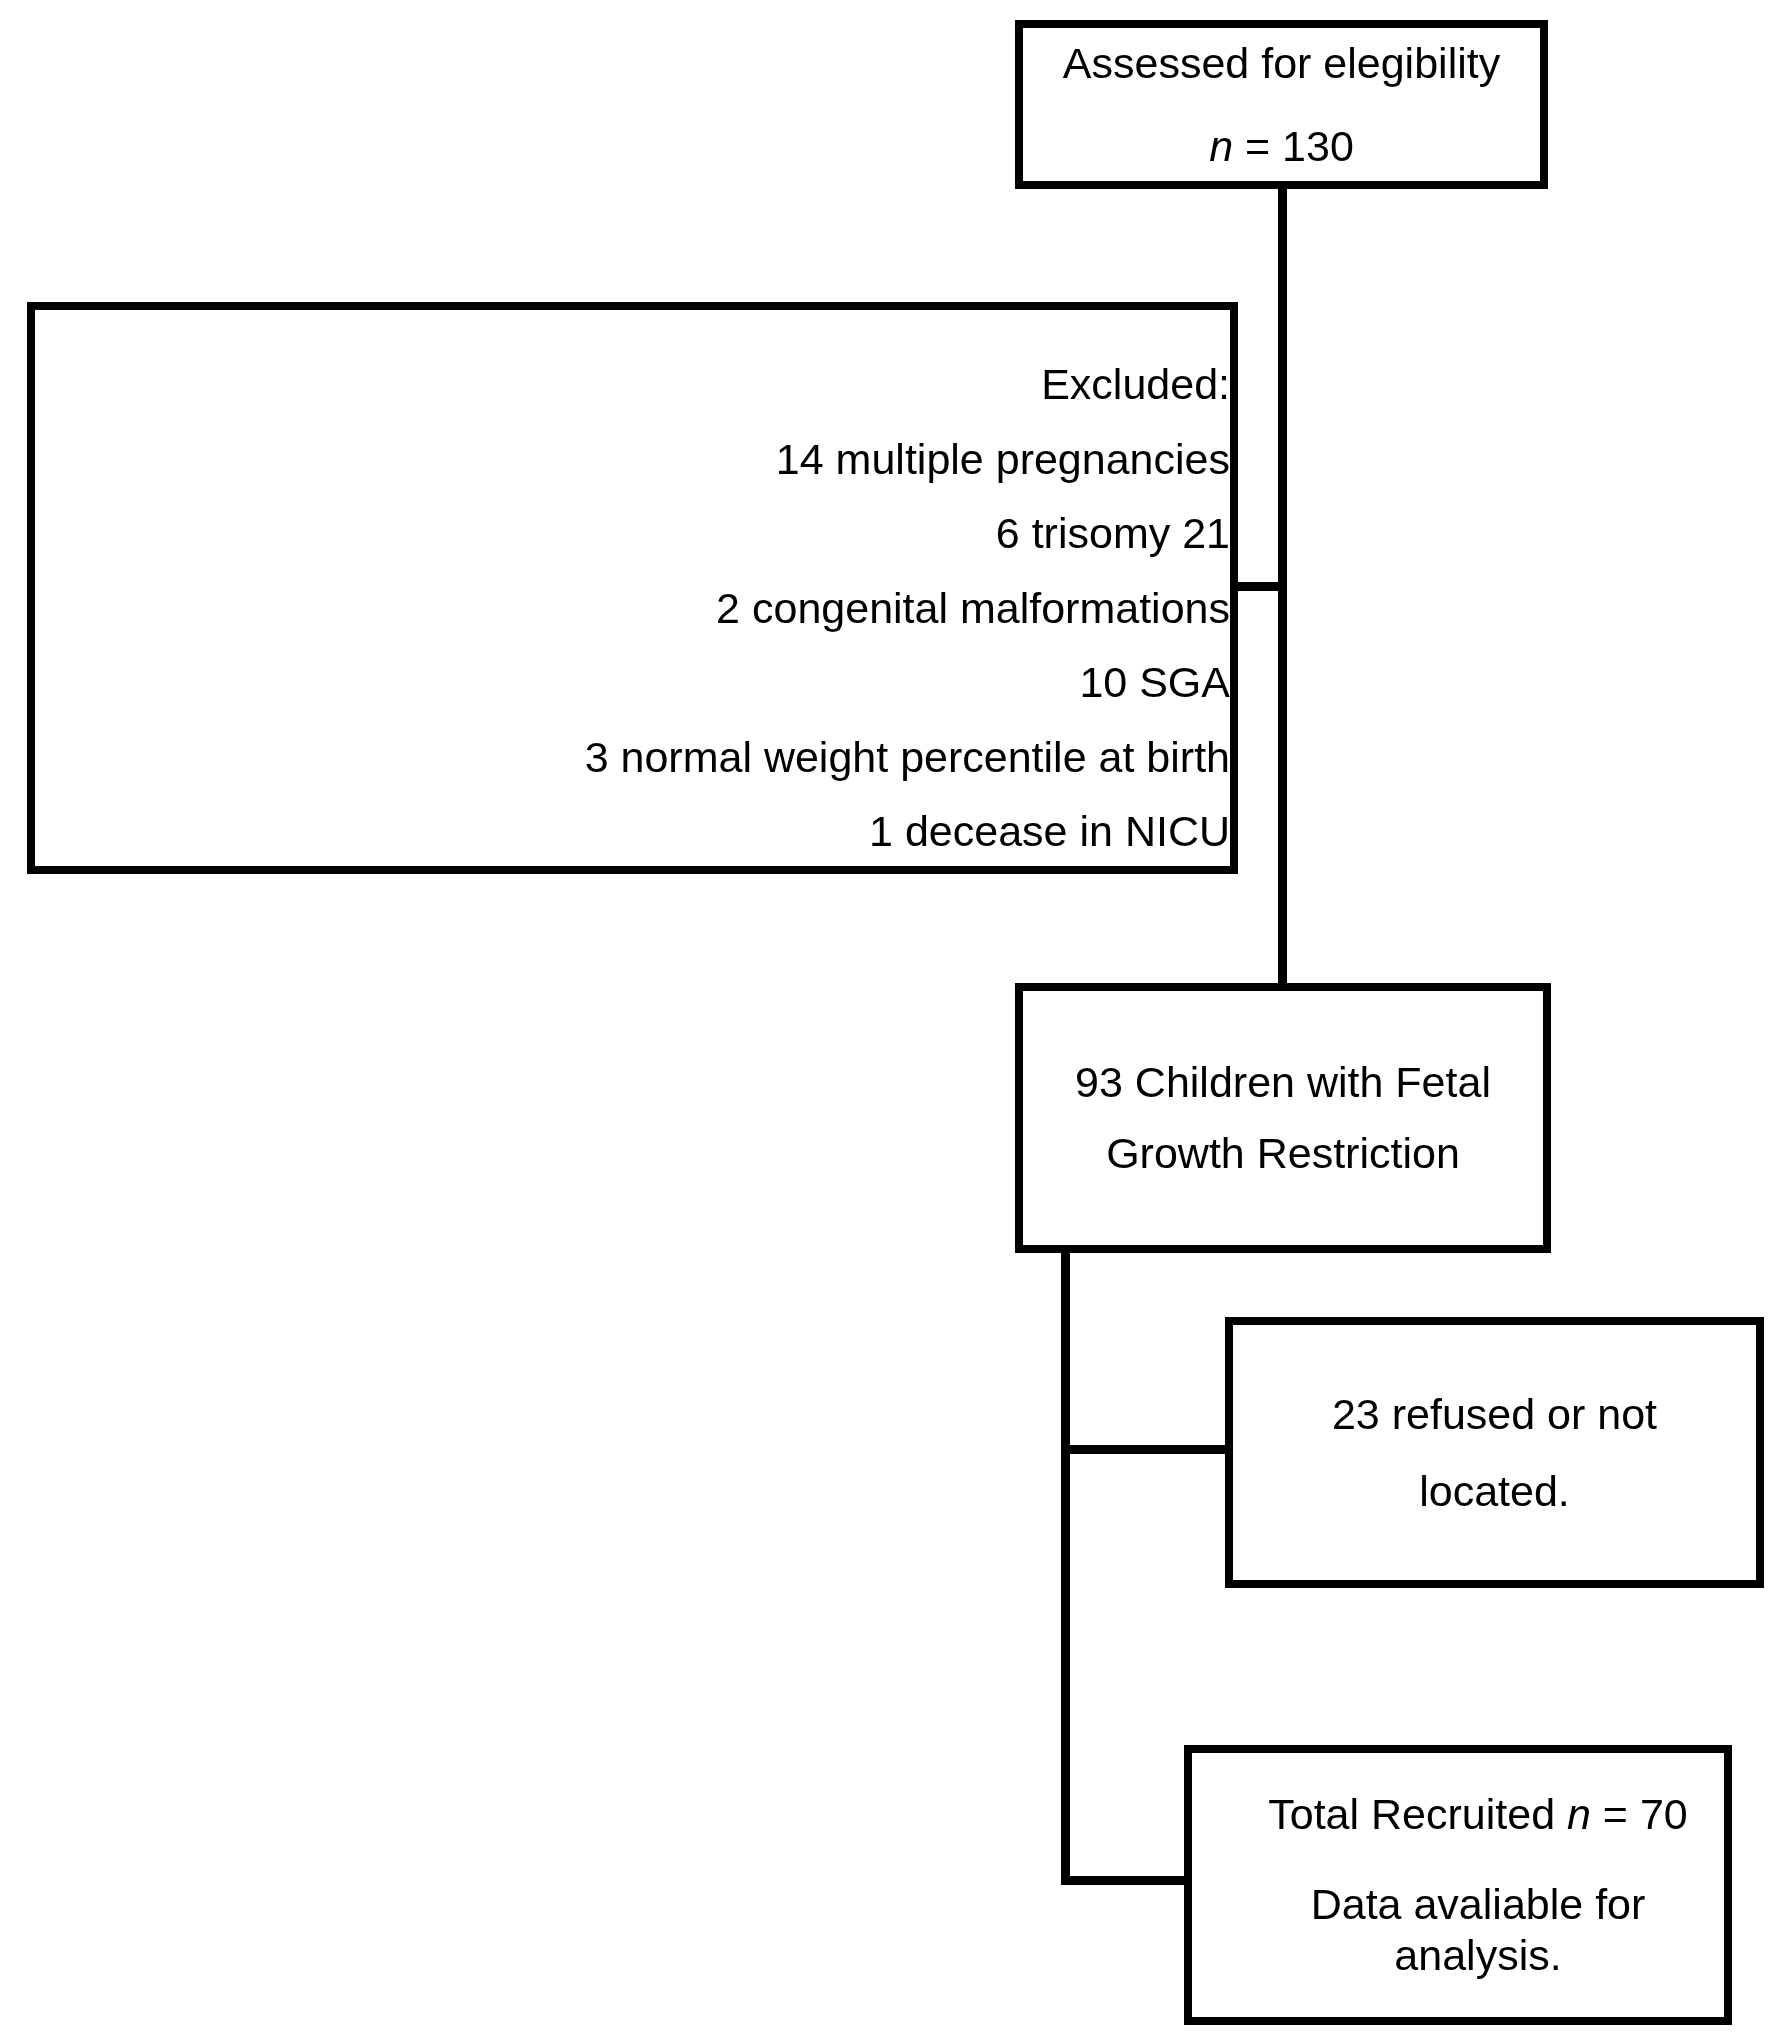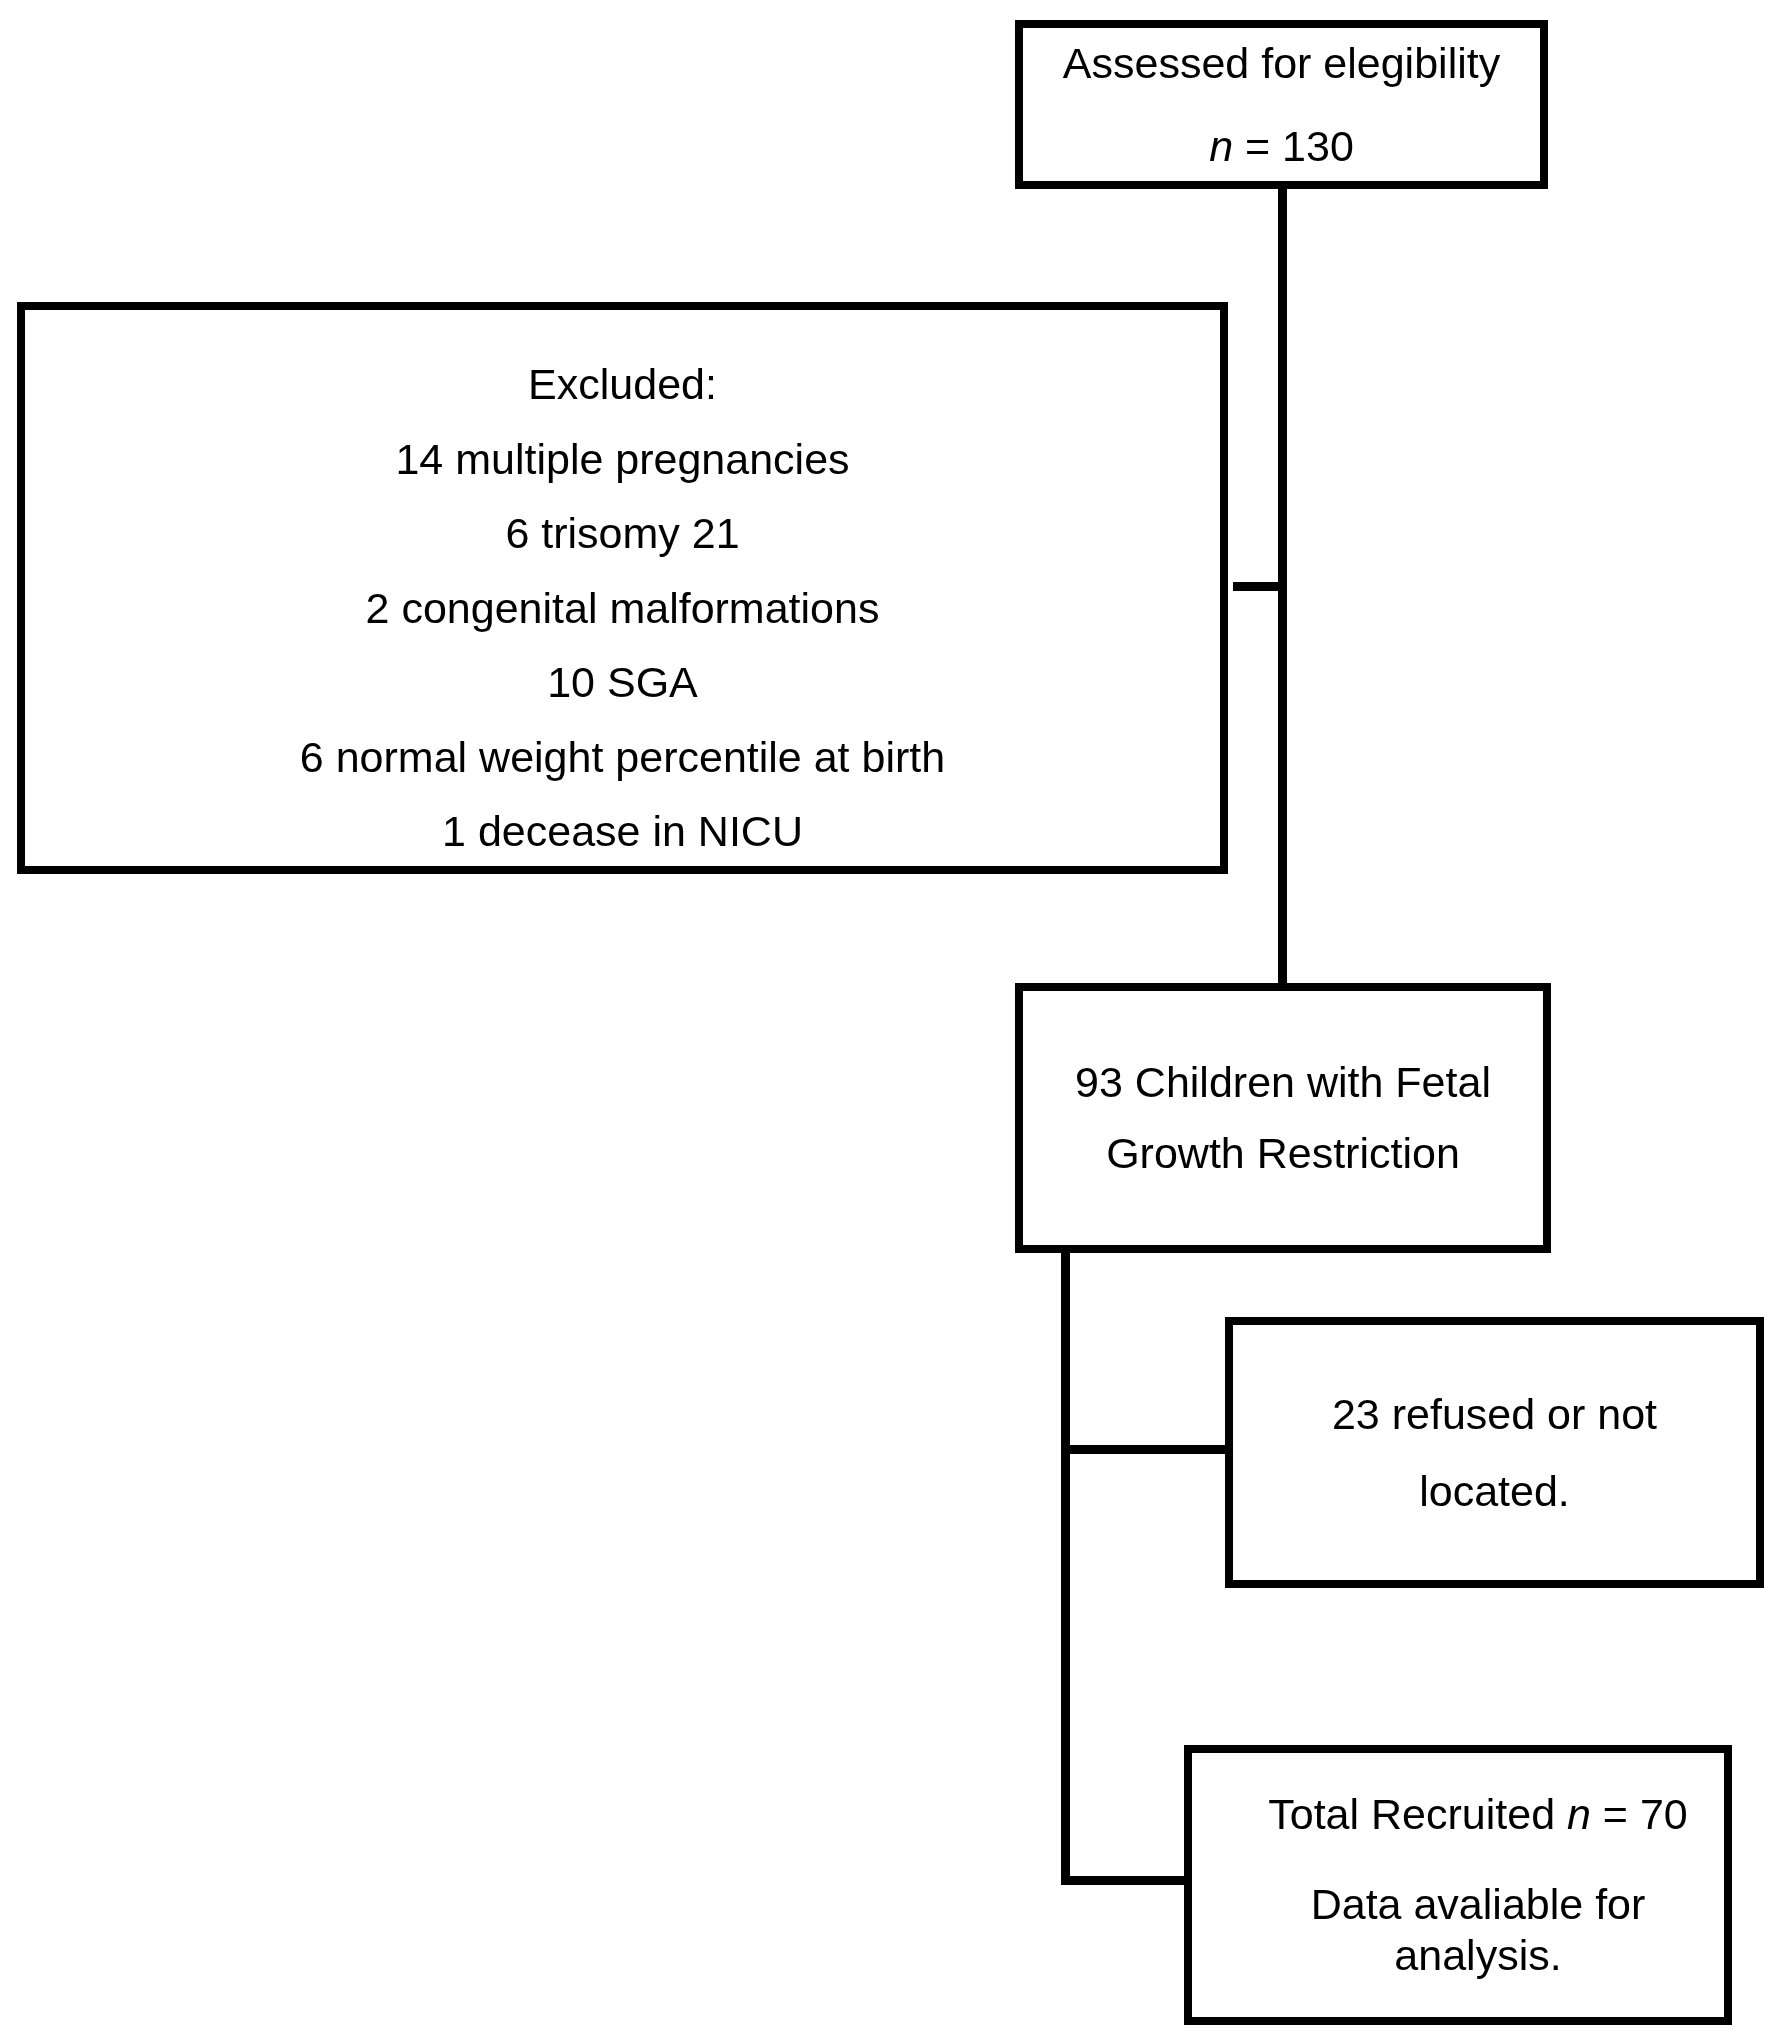--- a/index.html
+++ b/index.html
@@ -28,21 +28,21 @@
     font-size: 43px;
     line-height: 49px;
   }
   .bline { white-space: nowrap; }
   .connector {
     position: absolute;
     background: #000000;
   }
   
   .box-assessed  { left: 1015px; top: 20px;   width: 533px;  height: 169px; row-gap: 34px; }
-  .box-excluded  { left: 17px;   top: 302px;  width: 1211px; height: 572px; row-gap: 25.5px; padding-top: 40px; }
+  .box-excluded  { left: 27px;   top: 302px;  width: 1211px; height: 572px; row-gap: 25.5px; padding-top: 40px; align-items: flex-end; }
   .box-fgr       { left: 1015px; top: 983px; width: 536px;  height: 270px; row-gap: 22px; }
   .box-refused   { left: 1225px; top: 1317px; width: 539px;  height: 271px; row-gap: 28px; }
   .box-recruited { left: 1184px; top: 1745px; width: 548px;  height: 280px; padding-left: 40px; }
   .box-recruited .gap-big { margin-bottom: 41px; }
   .box-recruited .gap-sm  { margin-bottom: 2.4px; }
   
   .v-assessed-fgr   { left: 1278px; top: 189px;  width: 8.8px;  height: 794px; }
   .h-to-excluded    { left: 1233px; top: 582px;  width: 53px;  height: 8.8px; }
   .v-fgr-down       { left: 1061px; top: 1253px; width: 8.8px;  height: 632px; }
   .h-to-refused     { left: 1069px; top: 1445px; width: 156px; height: 8.8px; }
@@ -64,21 +64,21 @@
     <div class="bline">Assessed for elegibility</div>
     <div class="bline"><i>n</i><span> = 130</span></div>
   </div>
 
   <div class="box box-excluded">
     <div class="bline">Excluded:</div>
     <div class="bline">14 multiple pregnancies</div>
     <div class="bline">6 trisomy 21</div>
     <div class="bline">2 congenital malformations</div>
     <div class="bline">10 SGA</div>
-    <div class="bline">6 normal weight percentile at birth</div>
+    <div class="bline">3 normal weight percentile at birth</div>
     <div class="bline">1 decease in NICU</div>
   </div>
 
   <div class="box box-fgr">
     <div class="bline">93 Children with Fetal</div>
     <div class="bline">Growth Restriction</div>
   </div>
 
   <div class="box box-refused">
     <div class="bline">23 refused or not</div>

